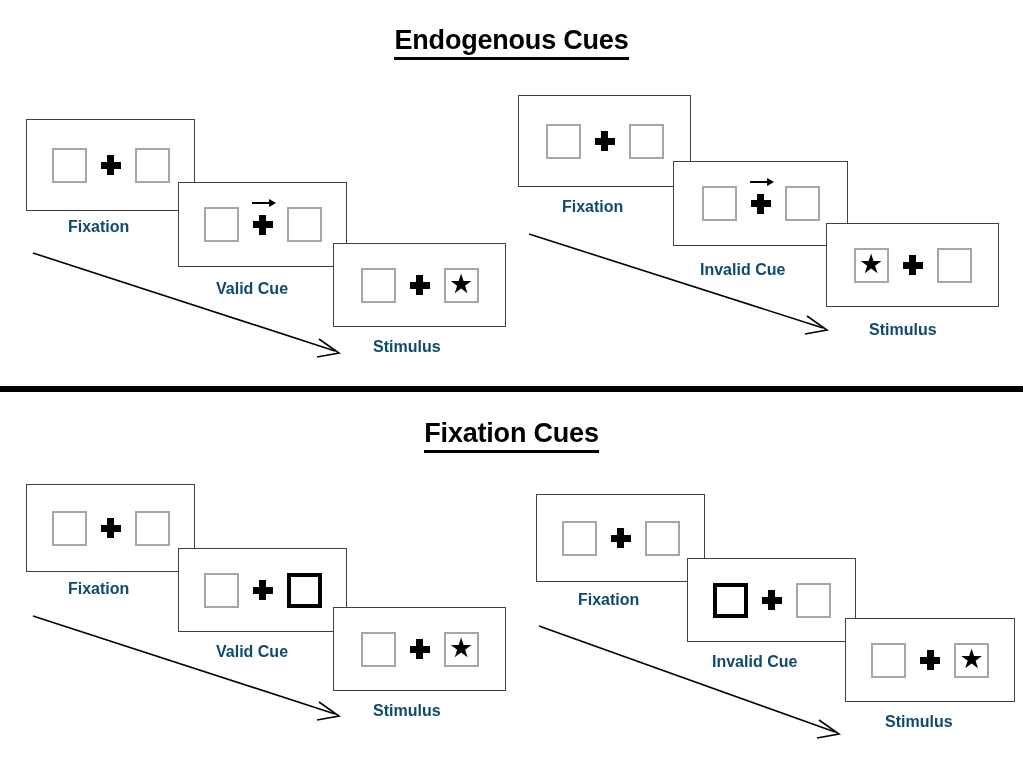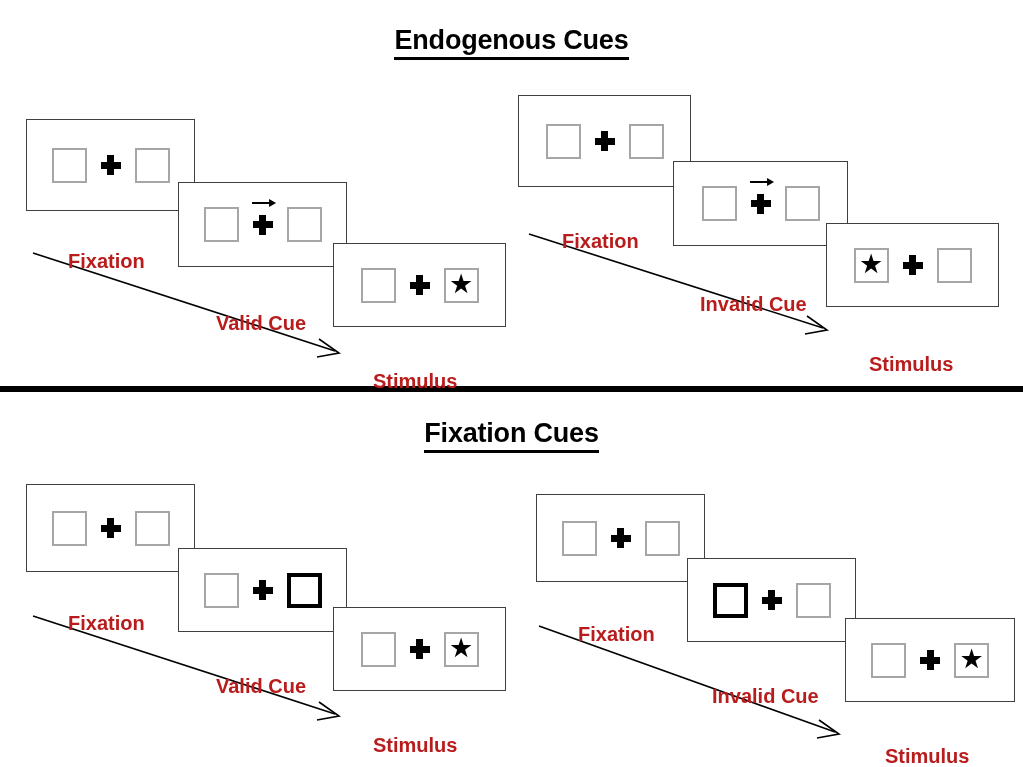--- a/index.html
+++ b/index.html
@@ -121,26 +121,25 @@
     top: -17px;
     left: 50%;
     transform: translateX(-46%);
     width: 26px;
     height: 12px;
   }
 
   
   .caption {
     position: absolute;
-    font-size: 20px;
+    font-size: 16px;
     font-weight: bold;
-    color: #b91c1c;
+    color: #0c4a6e;
     white-space: nowrap;
     z-index: 3;
-    margin-top: 32px;
   }
 
   
   .flow-arrow {
     position: absolute;
     z-index: 1;
     overflow: visible;
   }
 </style>
 </head>

